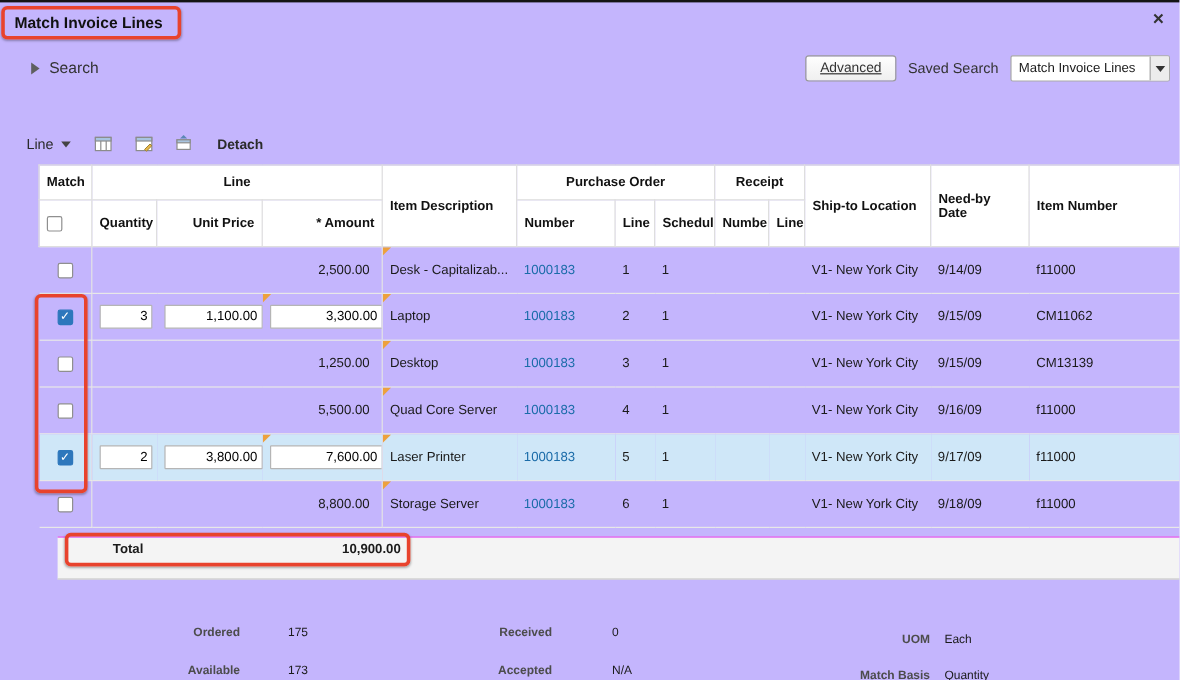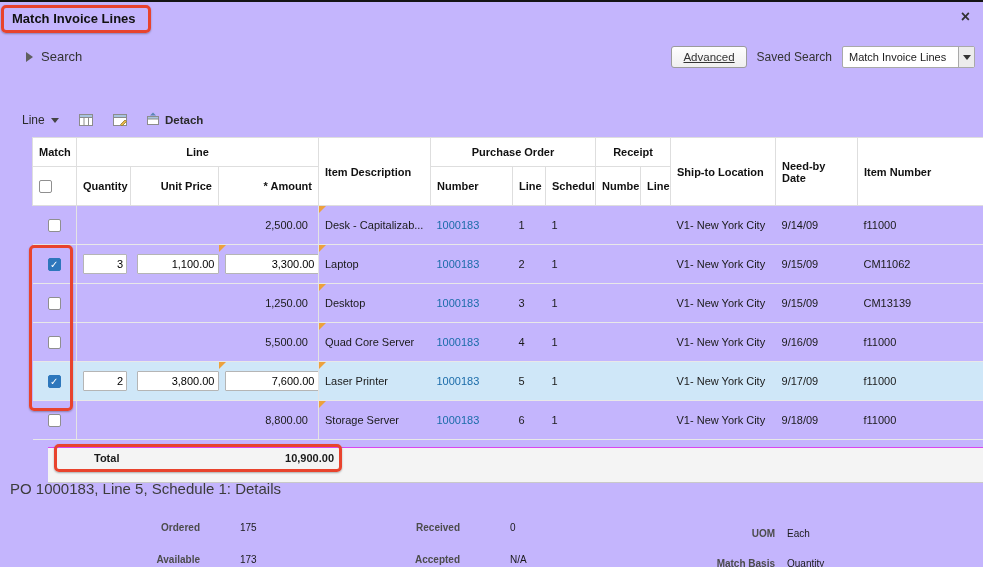--- a/index.html
+++ b/index.html
@@ -22,21 +22,21 @@
   .combo { display:flex; align-items:stretch; width:133px; height:22px; border:1px solid #a9a9a9; border-radius:2px; background:#fff; cursor:pointer; }
   .combo-text { flex:1; font-size:11px; line-height:20px; padding-left:6px; overflow:hidden; white-space:nowrap; }
   .combo-btn { width:16px; background:#ececec; border-left:1px solid #a9a9a9; display:flex; align-items:center; justify-content:center; }
   .combo-btn .tri-down { width:0; height:0; border-left:4px solid transparent; border-right:4px solid transparent; border-top:5px solid #333; }
 
   
   .toolbar { position:absolute; top:104px; left:0; right:0; height:30px; }
   .view-menu { position:absolute; left:22px; top:7px; display:flex; align-items:center; gap:6px; font-size:12px; color:#2b2b2b; cursor:pointer; }
   .view-caret { width:0; height:0; border-left:4px solid transparent; border-right:4px solid transparent; border-top:5px solid #444; }
   .tb-icon { position:absolute; top:6px; cursor:pointer; }
-  .detach-btn { position:absolute; left:146px; top:6px; display:flex; align-items:center; gap:5px; font-size:11.5px; font-weight:bold; color:#2b2b2b; cursor:pointer; }
+  .detach-btn { position:absolute; left:146px; top:6px; display:flex; align-items:center; gap:21px; font-size:11.5px; font-weight:bold; color:#2b2b2b; cursor:pointer; }
   .btn-allocate { position:absolute; left:202px; top:1px; height:27px; font-family:inherit; font-size:11.5px; font-weight:bold; color:#b2b2b2; background:#f4f4f4; border:1px solid #d9d9d9; border-radius:2px; padding:0 13px; }
 
   
   table.grid { position:absolute; top:135px; left:32px; width:951px; border-collapse:collapse; table-layout:fixed; }
   .grid th { background:#fff; font-weight:bold; font-size:11px; padding:2px 6px; border:1px solid #dedede; vertical-align:middle; color:#111; }
   .grid tr.h1 th { height:29px; }
   .grid tr.h2 th { height:39px; }
   th.grp { text-align:center; }
   th.left { text-align:left; }
   th.right { text-align:right; }
@@ -277,21 +277,20 @@
     </tr>
   </tbody>
   </table>
 
   <div class="total-band">
     <span class="total-label">Total</span>
     <span class="total-value">10,900.00</span>
   </div>
 
   <div class="details">
-    <div class="details-title">PO 1000183, Line 5, Schedule 1: Details</div>
 
     <div class="dpair" style="left:95px; top:52px">
       <span class="dlabel">Ordered</span>
       <span class="dvalue">175</span>
     </div>
     <div class="dpair" style="left:95px; top:84px">
       <span class="dlabel">Available</span>
       <span class="dvalue">173</span>
     </div>
     <div class="dpair gap-lg" style="left:355px; top:52px">

